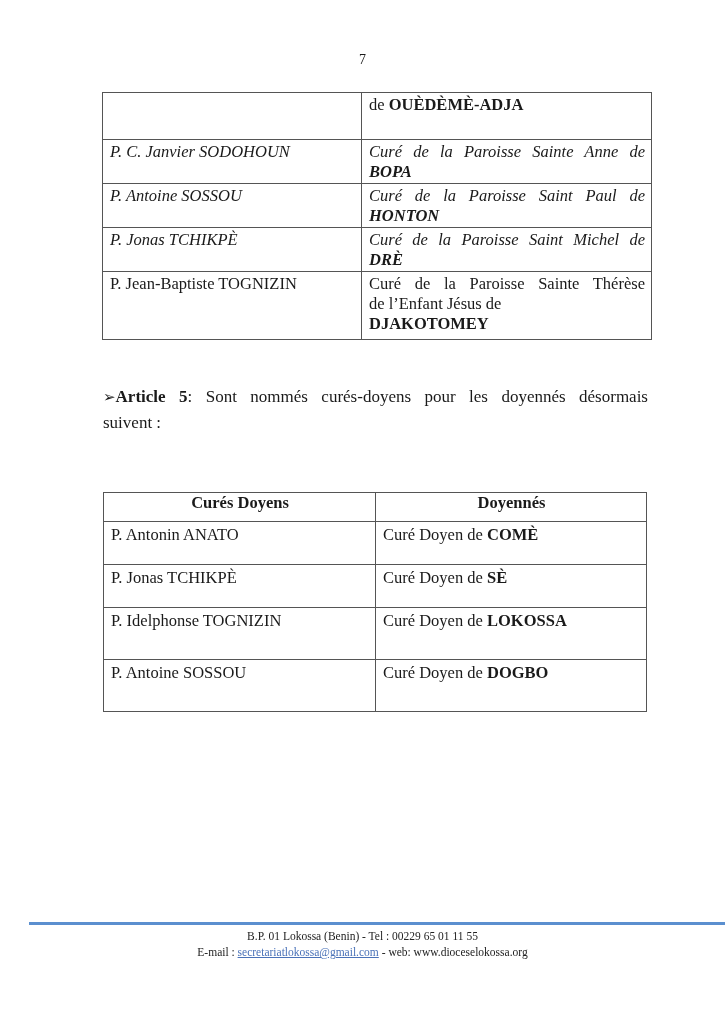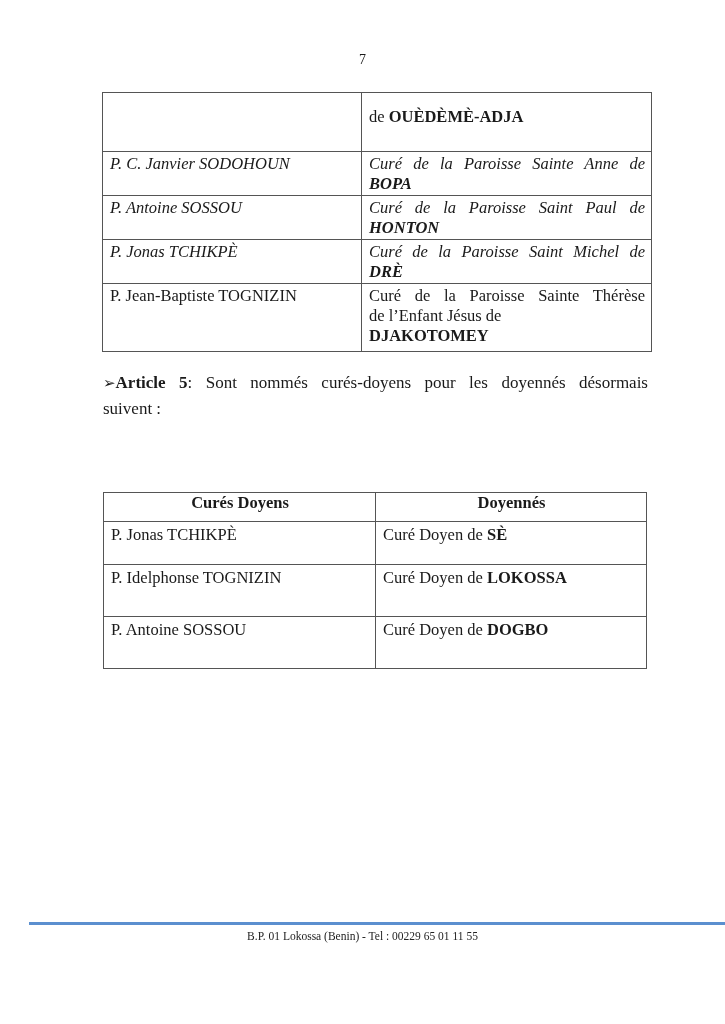--- a/index.html
+++ b/index.html
@@ -35,34 +35,34 @@
       padding: 2px 6px 1px 7px;
       text-align: left;
       font-weight: normal;
     }
     .b { font-weight: bold; }
 
     
     #t1 { left: 102px; top: 92px; width: 550px; }
     #t1 .c1 { width: 245px; }
     #t1 .c2 { text-align: justify; }
-    #t1 tr.r0 td { height: 43px; padding-top: 14px; }
+    #t1 tr.r0 td { height: 43px; padding-top: 2px; }
     #t1 tr.r1 td, #t1 tr.r2 td, #t1 tr.r3 td { height: 39px; font-style: italic; }
     #t1 tr.r4 td { height: 64px; }
     .just-line {
       display: block;
       text-align: justify;
       text-align-last: justify;
     }
 
     
     .article {
       position: absolute;
       left: 103px;
-      top: 366px;
+      top: 380px;
       width: 545px;
       font-size: 17px;
       line-height: 34px;
       text-align: justify;
     }
     .article .l1, .article .l2 {
       display: block;
       text-align: justify;
       text-align-last: justify;
     }
@@ -152,30 +152,35 @@
   <span class="l3">suivent :</span>
 </div>
 
 <table id="t2">
   <tbody>
       <tr>
     <th class="c1">Curés Doyens</th>
     <th>Doyennés</th>
   </tr>
   <tr class="data">
+    <td class="c1">P. Antonin ANATO</td>
+    <td><span>Curé Doyen de </span><span class="b">COMÈ</span></td>
+  </tr>
+  <tr class="data">
     <td class="c1">P. Jonas TCHIKPÈ</td>
     <td><span>Curé Doyen de </span><span class="b">SÈ</span></td>
   </tr>
   <tr class="data tall">
     <td class="c1">P. Idelphonse TOGNIZIN</td>
     <td><span>Curé Doyen de </span><span class="b">LOKOSSA</span></td>
   </tr>
   <tr class="data tall">
     <td class="c1">P. Antoine SOSSOU</td>
     <td><span>Curé Doyen de </span><span class="b">DOGBO</span></td>
   </tr>
 </tbody>
   </table>
 
 <div class="footer-line" style="background: rgb(91, 143, 207);"></div>
 <div class="footer">
   <div>B.P. 01 Lokossa (Benin) -  Tel : 00229 65 01 11 55</div>
+  <div><span>E-mail : </span><a>secretariatlokossa@gmail.com</a><span> - web: www.dioceselokossa.org</span></div>
 </div>
 
 </body></html>

